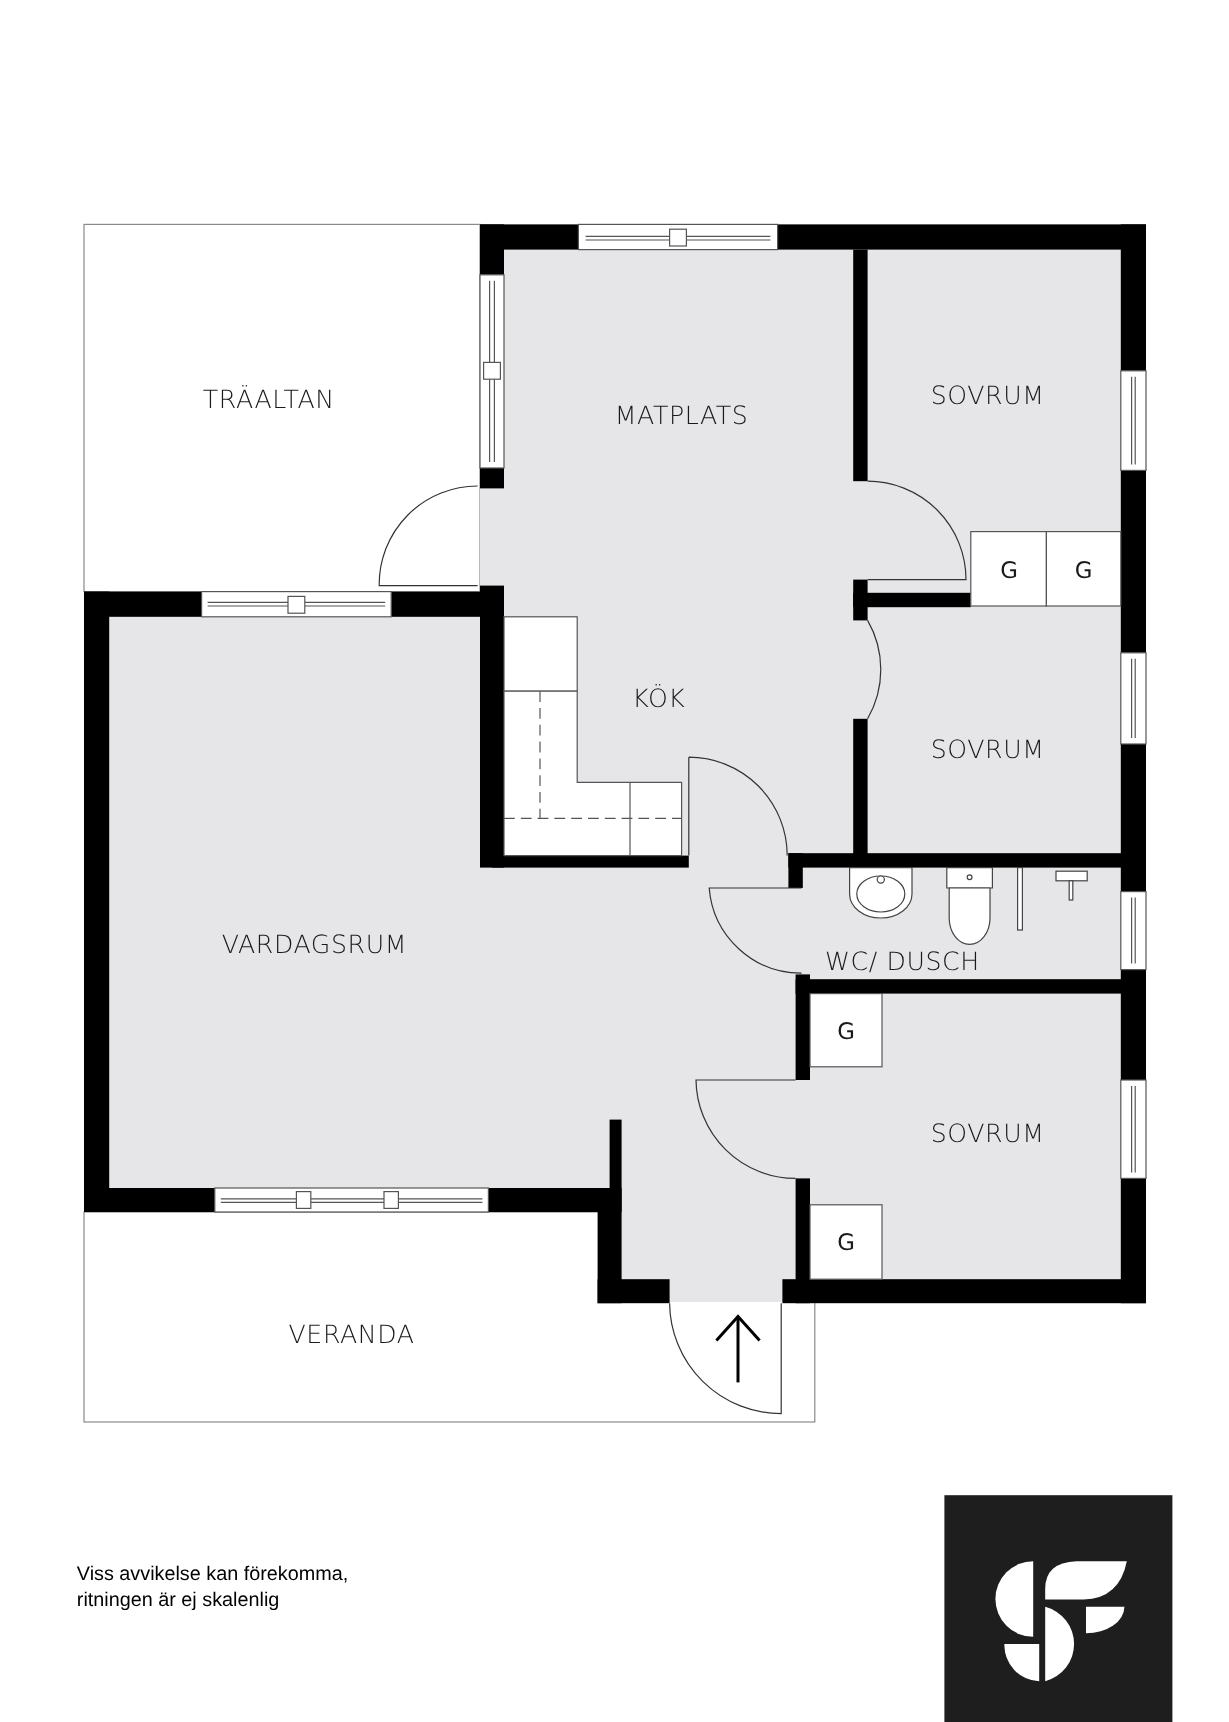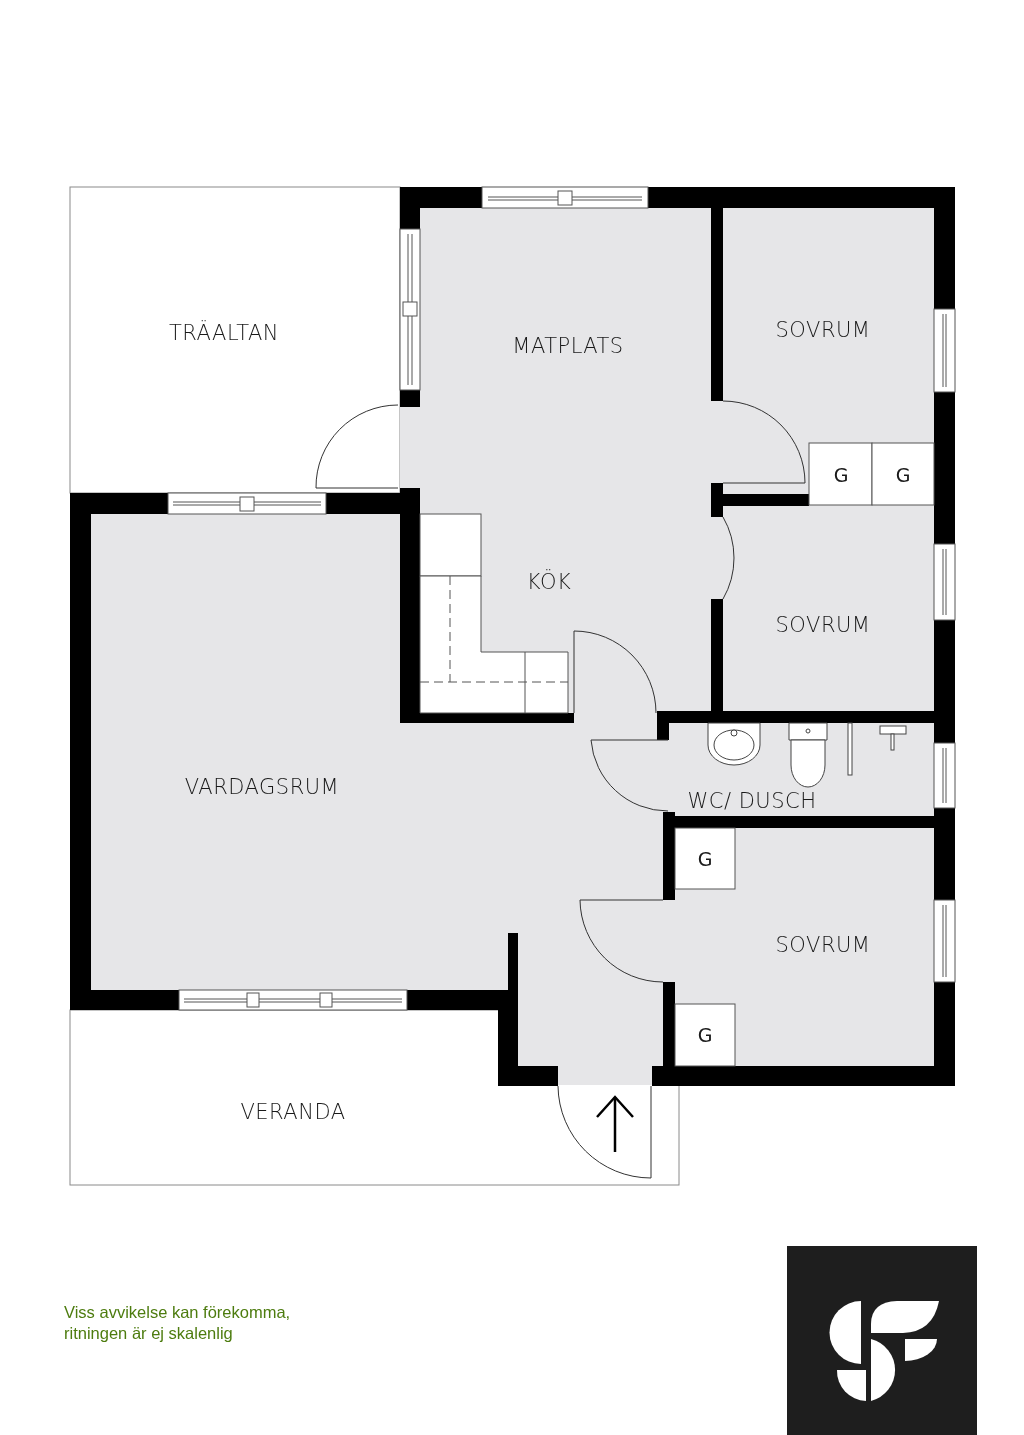--- a/index.html
+++ b/index.html
@@ -1,20 +1,20 @@
 <!DOCTYPE html>
 <html><head>
 <meta charset="utf-8">
 <style>
   html, body { margin: 0; padding: 0; background: #ffffff; }
   body { width: 1024px; height: 1435px; position: relative; overflow: hidden; font-family: "DejaVu Sans", sans-serif; }
   #plan { position: absolute; left: 0; top: 0; }
   .room-label { font-family: "DejaVu Sans", sans-serif; font-size: 21px; font-weight: 300; fill: #1a1a1a; letter-spacing: 0.5px; }
   .g-label { font-family: "DejaVu Sans", sans-serif; font-size: 19px; fill: #1a1a1a; }
-  .disclaimer { position: absolute; left: 64px; top: 1302px; font-family: "Liberation Sans", sans-serif; font-size: 16.5px; line-height: 21px; color: #4d7c0f; }
+  .disclaimer { position: absolute; left: 64px; top: 1302px; font-family: "Liberation Sans", sans-serif; font-size: 16.5px; line-height: 21px; color: #000000; }
   .logo { position: absolute; left: 787px; top: 1246px; width: 190px; height: 189px; background: #1e1e1e; }
 </style>
 </head>
 <body>
 
 <svg id="plan" width="1024" height="1240" viewBox="0 0 1024 1240" xmlns="http://www.w3.org/2000/svg">
 
   <rect x="70" y="187" width="330" height="306" fill="#fff" stroke="#8a8a8a" stroke-width="1"></rect>
   <rect x="70" y="1010" width="609" height="175" fill="#fff" stroke="#8a8a8a" stroke-width="1"></rect>
 

